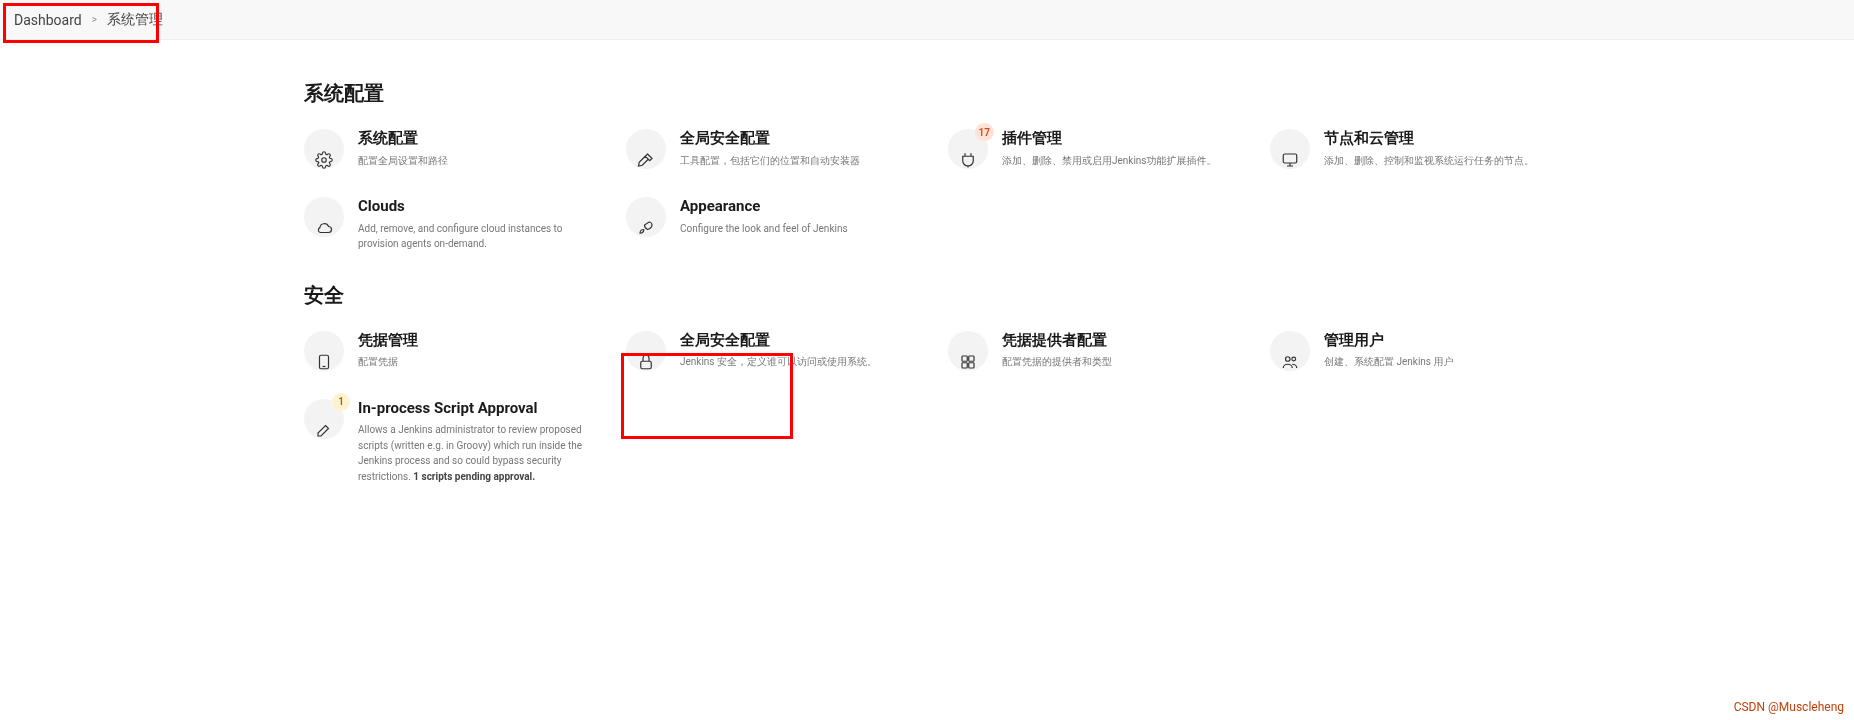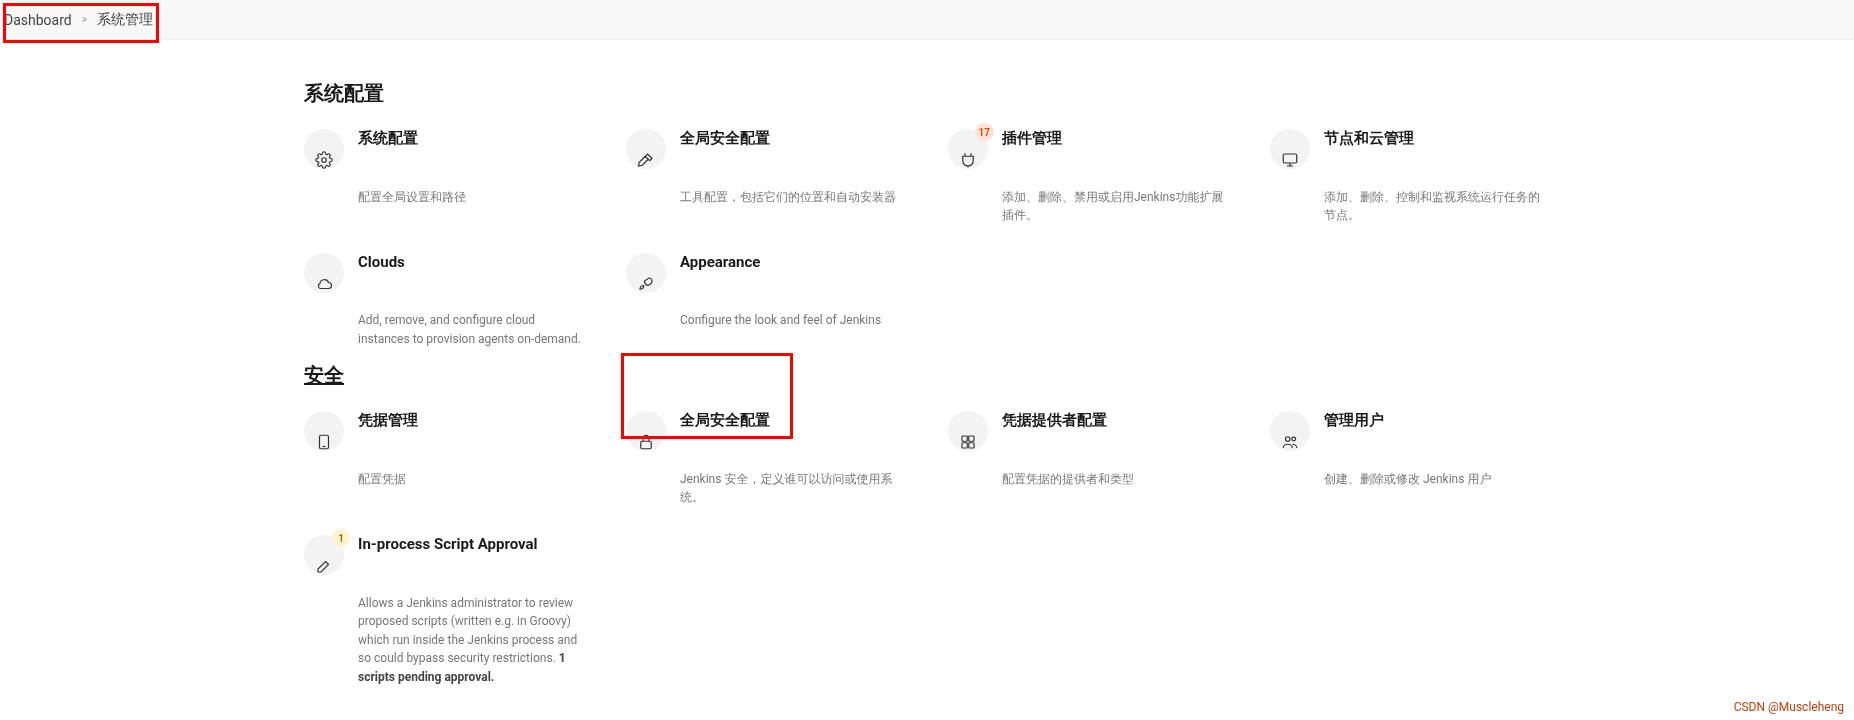--- a/index.html
+++ b/index.html
@@ -10,21 +10,21 @@
       width: 1854px;
       height: 720px;
       position: relative;
       overflow: hidden;
     }
 
     .breadcrumb-bar {
       height: 40px;
       display: flex;
       align-items: center;
-      padding: 0 4px;
+      padding: 0 14px;
       background: #f8f8f8;
       border-bottom: 1px solid #eee;
       font-size: 14px;
     }
     .breadcrumb-item {
       color: #444;
       text-decoration: none;
     }
     .breadcrumb-sep {
       margin: 0 10px;
@@ -39,22 +39,21 @@
     }
 
     .section-title {
       font-size: 20px;
       font-weight: 700;
       color: #1a1a1a;
       margin-bottom: 22px;
       margin-top: 10px;
     }
     .section-title.second {
-      margin-top: 14px;
-      text-decoration: underline;
+      margin-top: 30px;
     }
 
     .grid {
       display: grid;
       grid-template-columns: repeat(4, 280px);
       column-gap: 42px;
       row-gap: 28px;
     }
 
     .card {
@@ -107,24 +106,23 @@
       flex-direction: column;
       gap: 4px;
     }
     .card-title {
       font-size: 15px;
       font-weight: 700;
       color: #1a1a1a;
       line-height: 1.3;
     }
     .card-desc {
-      font-size: 12px;
+      font-size: 10px;
       color: #777;
       line-height: 1.55;
-      margin-top: 35px;
     }
     .card-desc strong {
       font-weight: 700;
       color: #444;
     }
 
     
     .hl {
       position: absolute;
       border: 3px solid #ff0000;
@@ -283,21 +281,21 @@
       <div class="icon-circle">
         <svg viewBox="0 0 24 24">
             <circle cx="9" cy="8" r="3"></circle>
             <path d="M3 20c0-3 3-5 6-5s6 2 6 5"></path>
             <circle cx="17" cy="8" r="2.5"></circle>
             <path d="M15 15c3 0 6 2 6 5"></path>
           </svg>
       </div>
       <div class="card-text">
         <div class="card-title">管理用户</div>
-        <div class="card-desc">创建、删除或修改 Jenkins 用户</div>
+        <div class="card-desc">创建、系统配置 Jenkins 用户</div>
       </div>
     </div>
 
     <div class="card">
       <div class="icon-circle">
         <svg viewBox="0 0 24 24">
             <path d="M4 20h4l10-10-4-4L4 16zM14 6l4 4"></path>
           </svg>
         <span class="badge yellow">1</span>
       </div>

